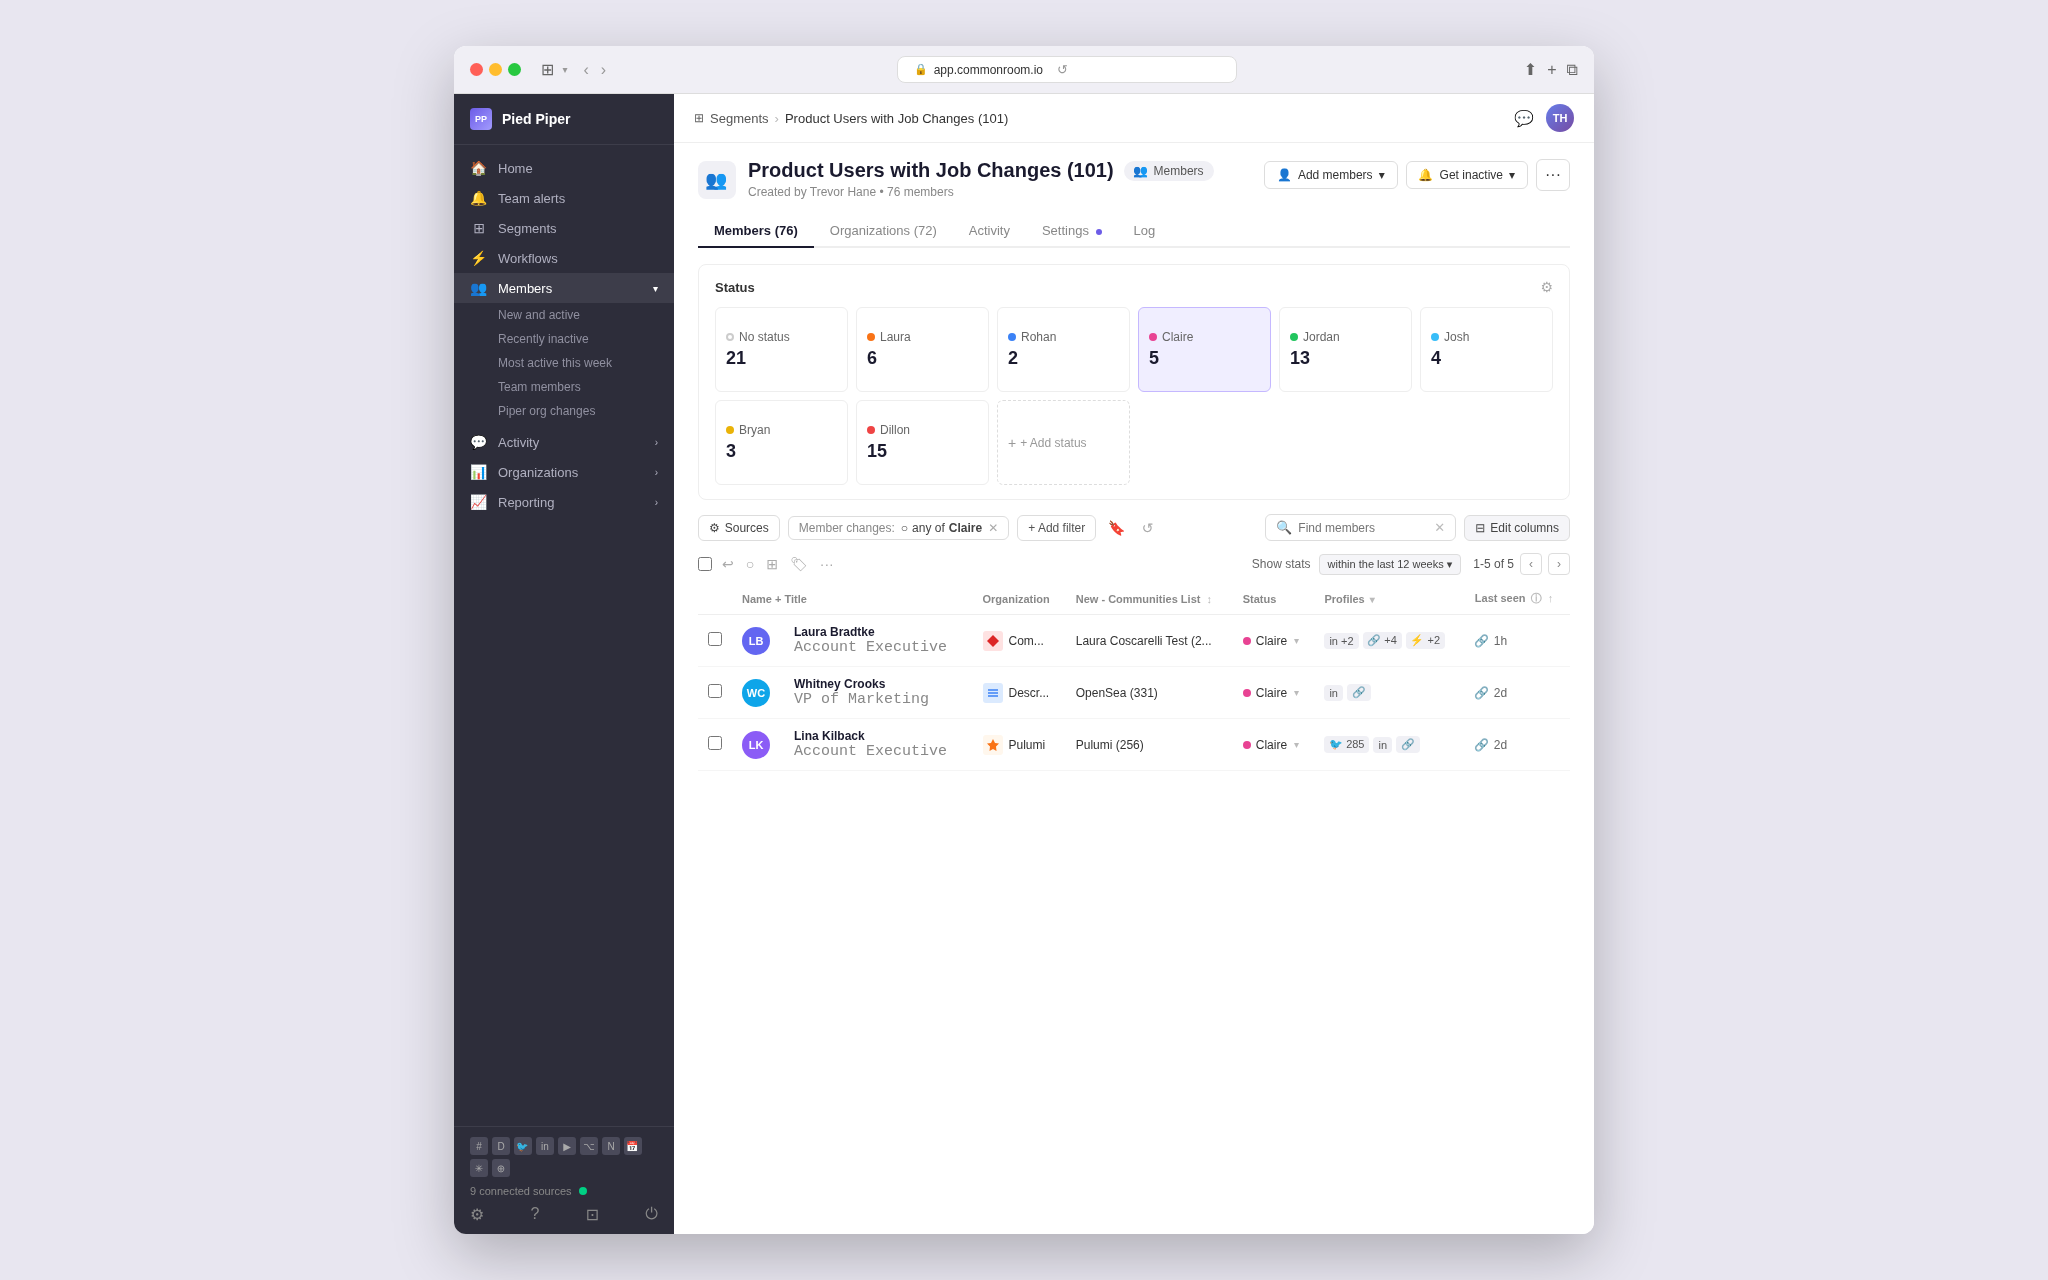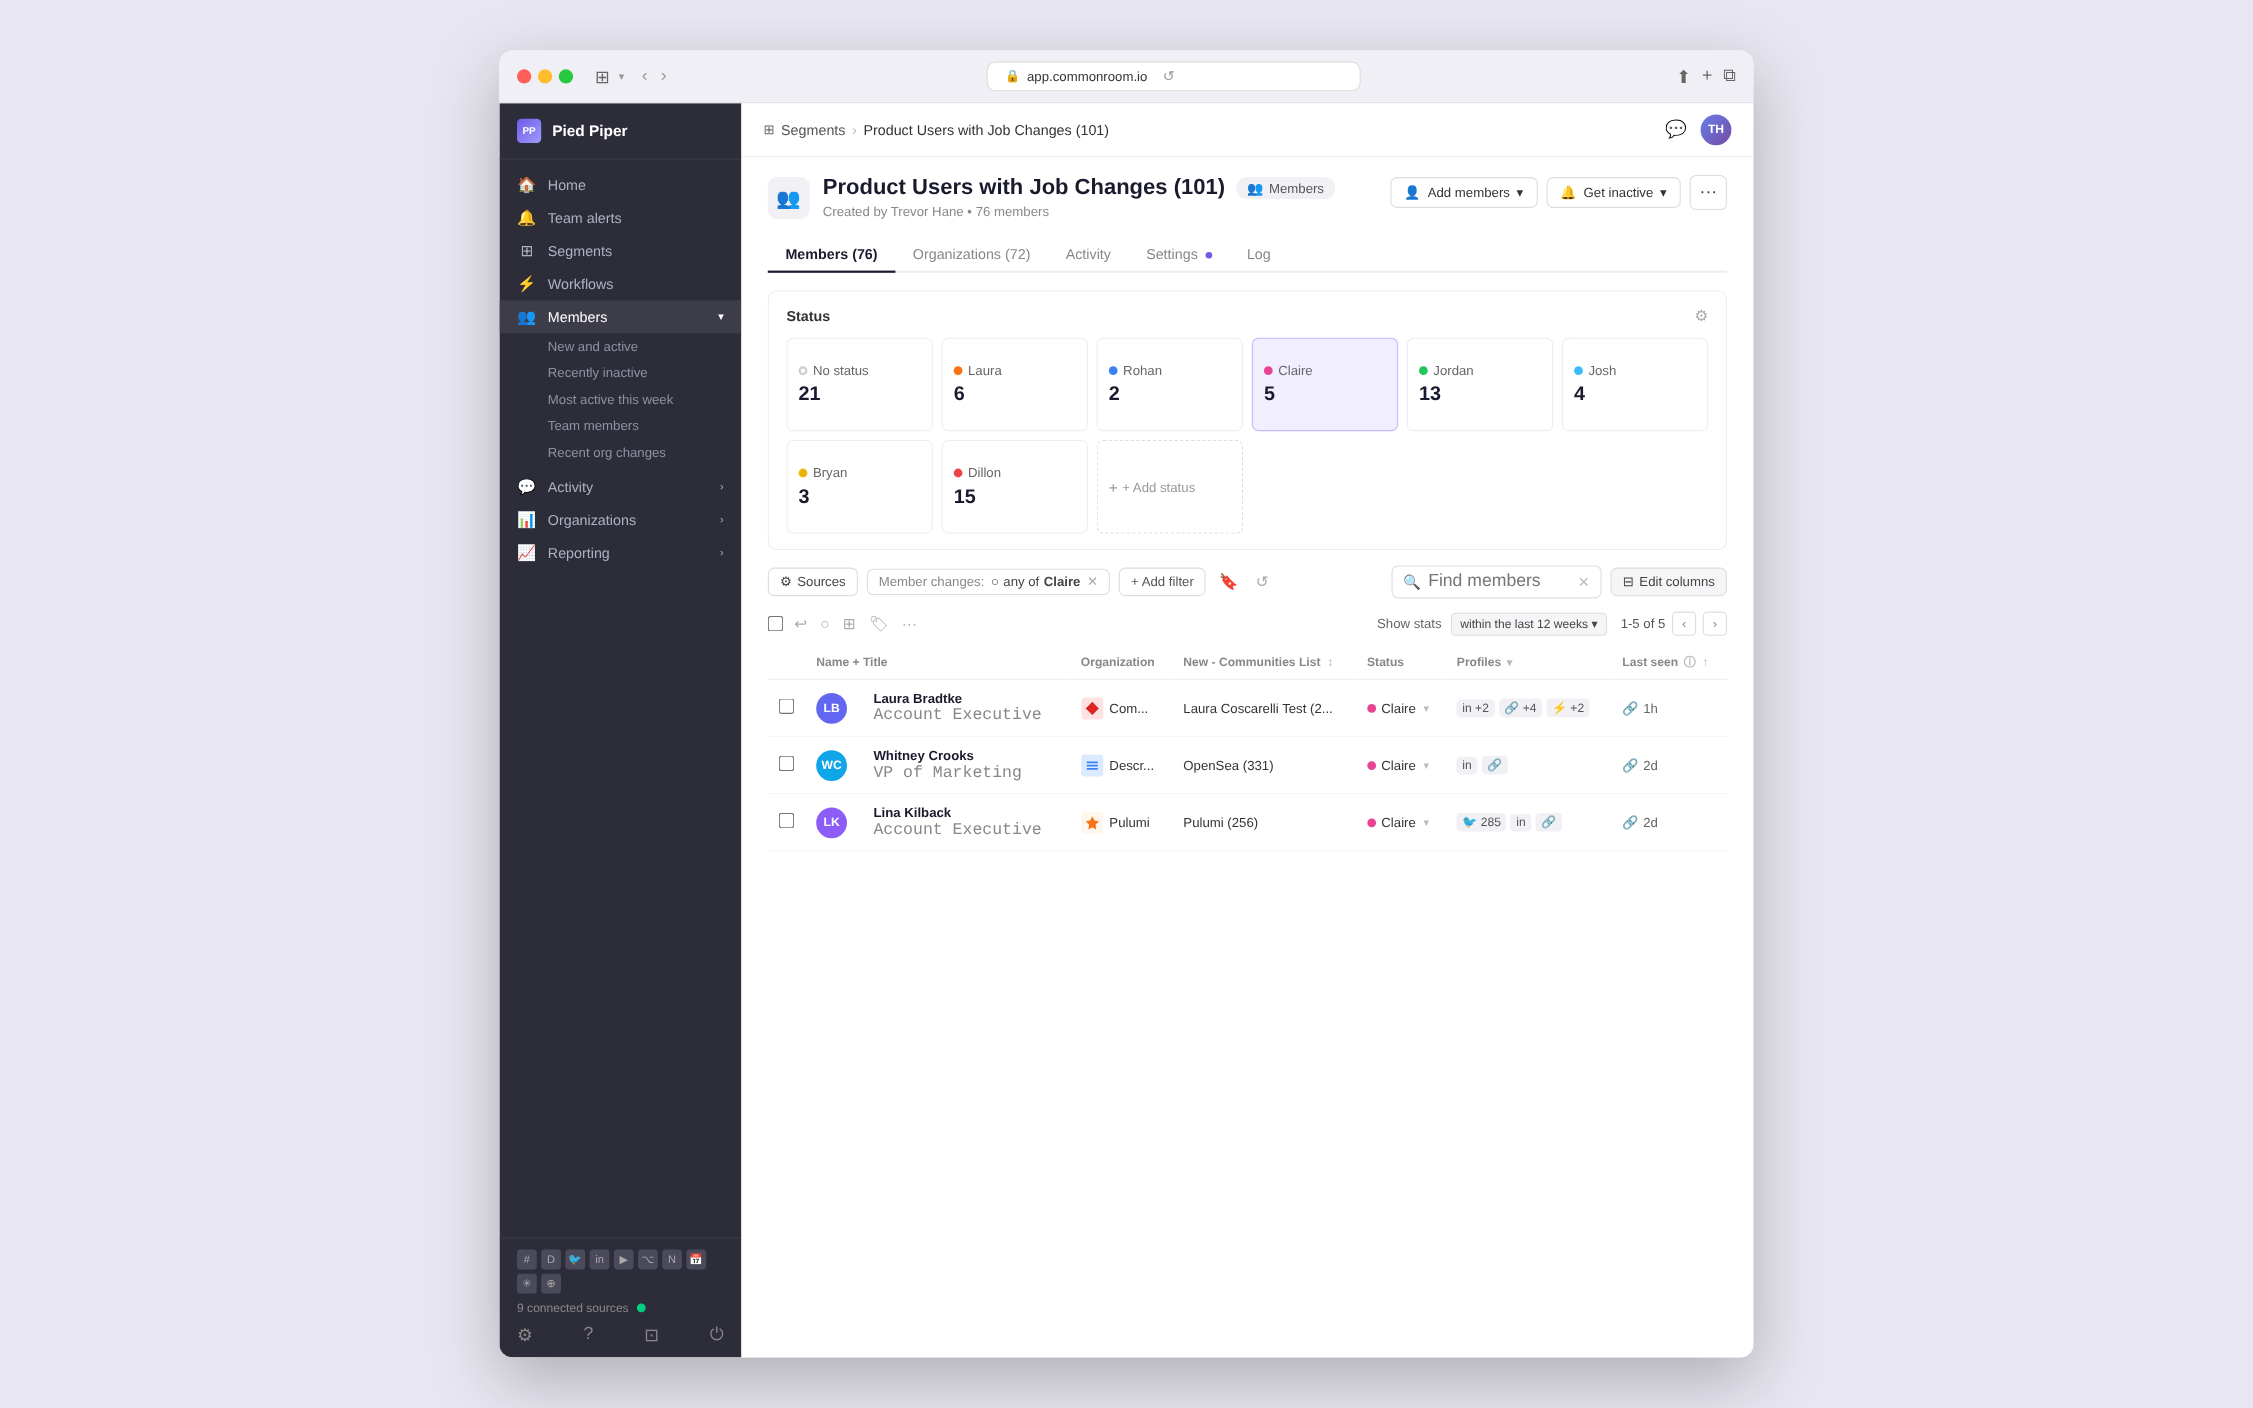--- a/index.html
+++ b/index.html
@@ -478,21 +478,21 @@
       border: 1px solid #ddd;
       border-radius: 6px;
       padding: 5px 10px;
       gap: 6px;
       background: #fff;
       min-width: 180px;
     }
     .search-box input {
       border: none;
       outline: none;
-      font-size: 16px;
+      font-size: 12px;
       color: #333;
       width: 130px;
       background: transparent;
     }
     .search-clear {
       color: #bbb;
       cursor: pointer;
       font-size: 13px;
     }
     .edit-cols-btn {
@@ -733,21 +733,21 @@
         </div>
         <div class="nav-item active">
           <span class="nav-icon">👥</span>
           <span>Members</span>
           <span class="chevron">▾</span>
         </div>
         <a class="nav-sub-item">New and active</a>
         <a class="nav-sub-item">Recently inactive</a>
         <a class="nav-sub-item">Most active this week</a>
         <a class="nav-sub-item">Team members</a>
-        <a class="nav-sub-item">Recent org changes</a>
+        <a class="nav-sub-item">Piper org changes</a>
 
         <div class="nav-item" style="margin-top:4px">
           <span class="nav-icon">💬</span>
           <span>Activity</span>
           <span class="chevron">›</span>
         </div>
         <div class="nav-item">
           <span class="nav-icon">📊</span>
           <span>Organizations</span>
           <span class="chevron">›</span>

